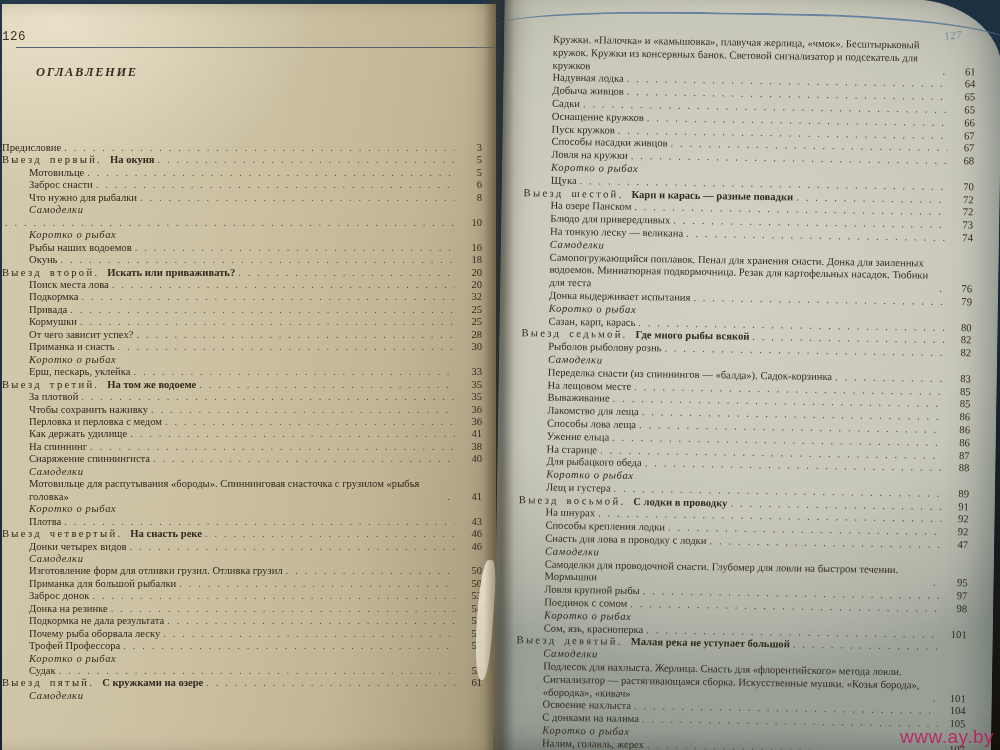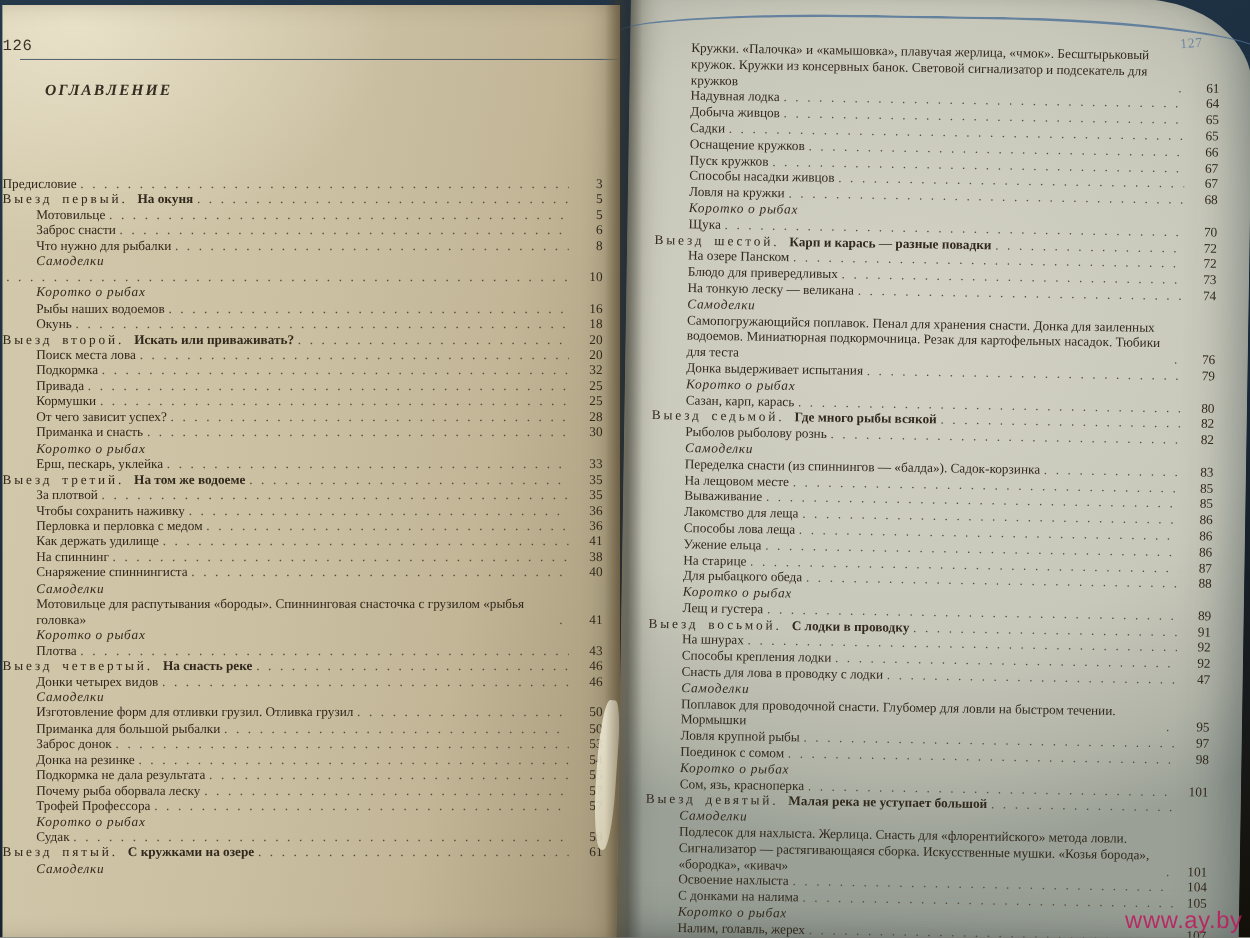--- a/index.html
+++ b/index.html
@@ -546,21 +546,21 @@
     <span class="dots"></span>
     <span class="pg">47</span>
   </div>
 
   <div class="row label">
     <span class="txt"><span class="lead"></span><span class="tx">Самоделки</span></span>
 
   </div>
 
   <div class="row desc">
-    <span class="txt"><span class="lead"></span><span class="tx">Поплавок для проводочной снасти. Глубомер для ловли на быстром течении. Мормышки</span></span>
+    <span class="txt"><span class="lead"></span><span class="tx">Самоделки для проводочной снасти. Глубомер для ловли на быстром течении. Мормышки</span></span>
     <span class="dots"></span>
     <span class="pg">95</span>
   </div>
 
   <div class="row item">
     <span class="txt"><span class="lead"></span><span class="tx">Ловля крупной рыбы</span></span>
     <span class="dots"></span>
     <span class="pg">97</span>
   </div>
 

